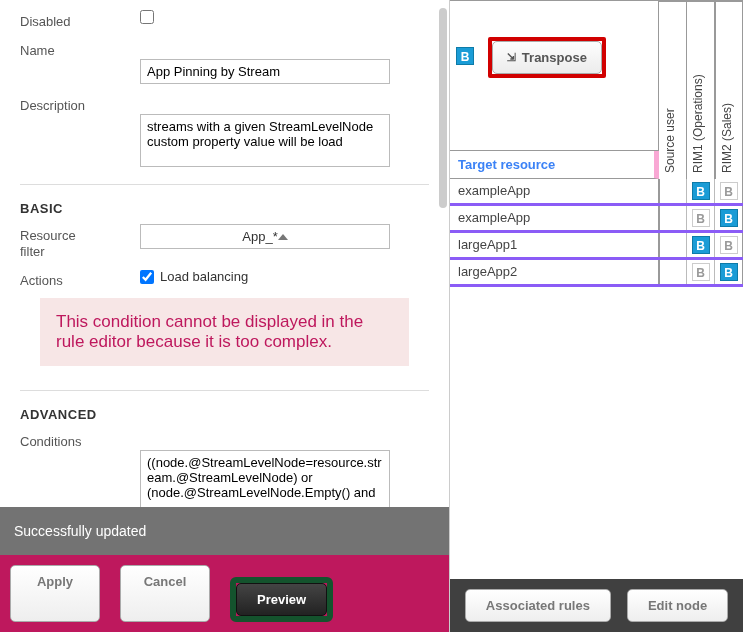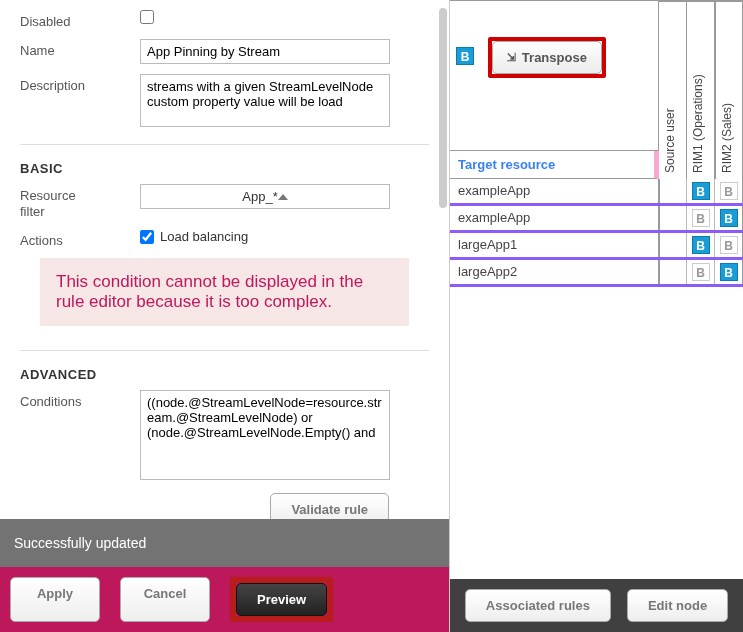--- a/index.html
+++ b/index.html
@@ -54,20 +54,21 @@
   .form-control {
     flex: 1;
   }
   input[type="text"], textarea, .input-like {
     width: 250px;
     border: 1px solid #bbb;
     padding: 4px 6px;
     font-family: inherit;
     font-size: 13px;
     resize: none;
+    margin-top: 20px;
   }
   textarea { height: 60px; overflow-y: scroll; }
   .desc-area { height: 53px; }
   .cond-area { height: 90px; }
   .section-heading {
     font-weight: bold;
     color: #333;
     letter-spacing: 0.5px;
     margin: 16px 0 8px 0;
     text-transform: uppercase;
@@ -141,23 +142,24 @@
     gap: 20px;
     justify-content: flex-start;
   }
   .highlight-box {
     border: 4px solid #d10000;
     border-radius: 2px;
     padding: 0;
     display: inline-block;
   }
   .preview-highlight {
-    border: 6px solid #b91c1c;
-    border-radius: 0;
+    border: 6px solid #14532d;
+    border-radius: 6px;
     display: inline-block;
+    margin-top: 12px;
   }
   .right-panel {
     flex: 1;
     background: #fff;
     display: flex;
     flex-direction: column;
     position: relative;
   }
   .right-top {
     flex: 1;

